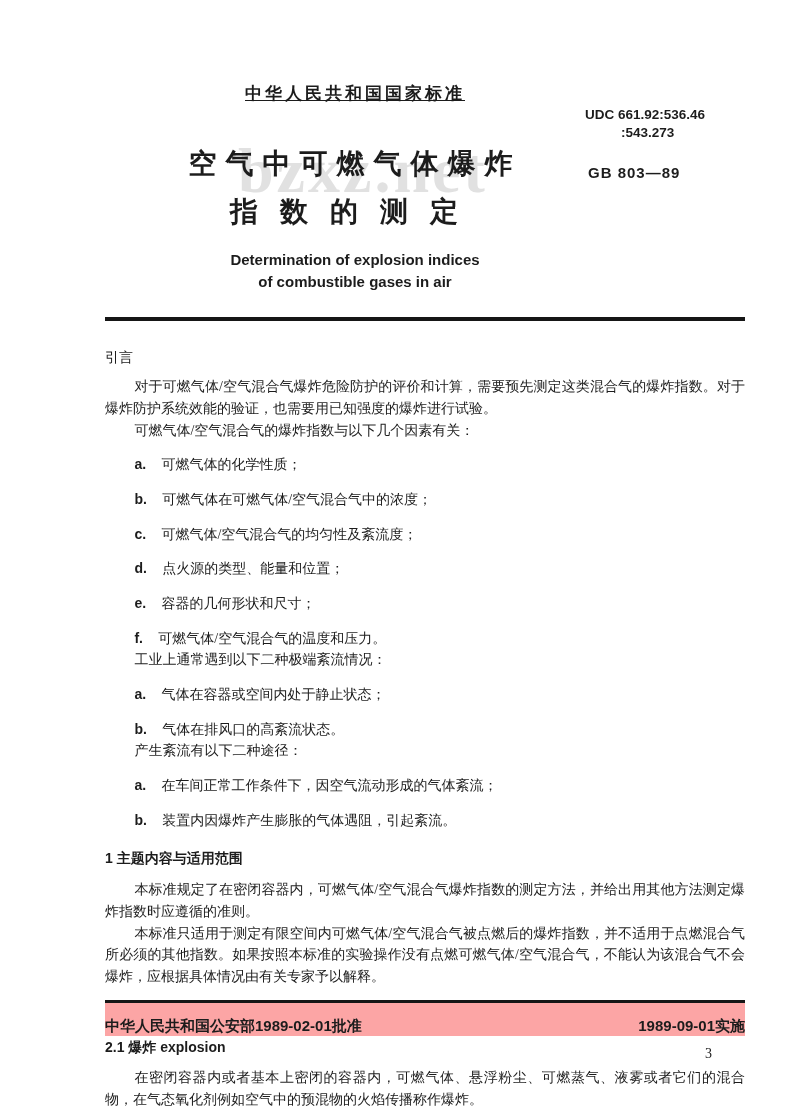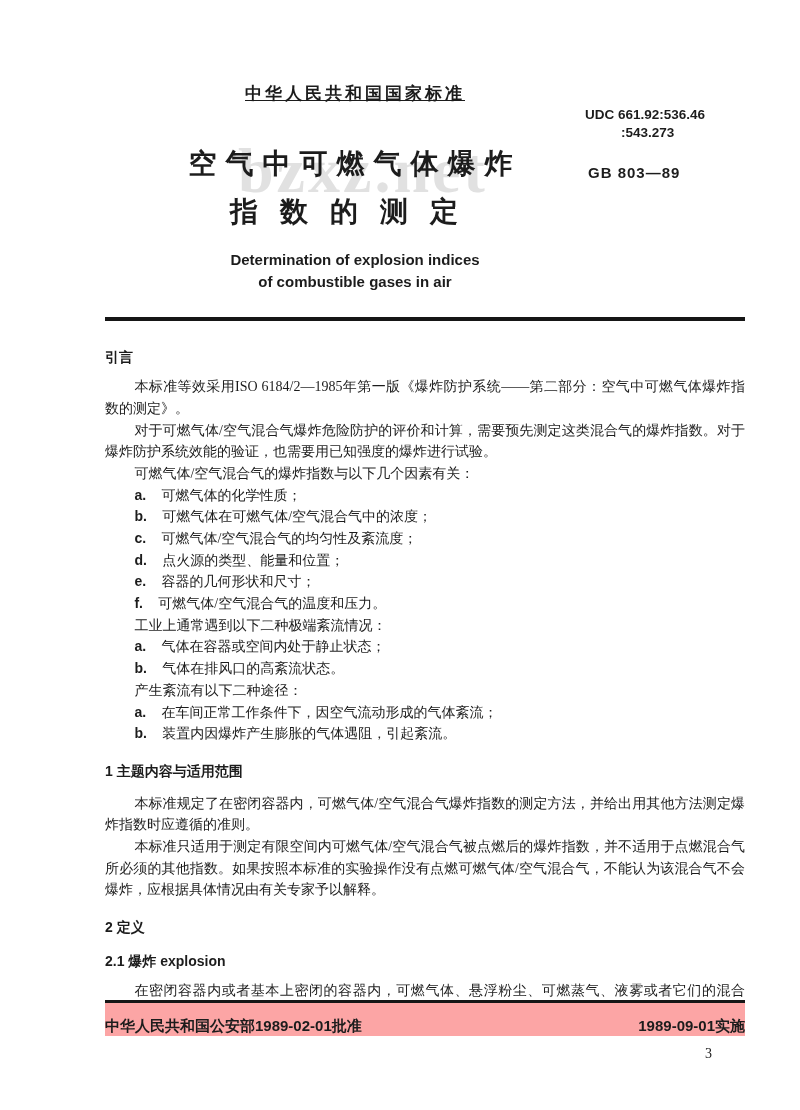--- a/index.html
+++ b/index.html
@@ -48,23 +48,23 @@
     font-weight:bold;font-size:13.5px;line-height:1.3;
   }
   .udc2{padding-left:36px;}
   .gb{margin-top:22px;font-size:15px;letter-spacing:1px;padding-left:3px;}
   .rule{margin-top:24px;height:4px;background:#161616;}
   .body{
     margin-top:26px;
     font-size:14px;line-height:1.55;
     text-align:justify;
   }
-  .h-intro{font-family:"Liberation Sans", sans-serif;font-weight:bold;margin:0 0 8px 0;}
+  .h-intro{font-family:"Liberation Sans", sans-serif;font-weight:normal;margin:0 0 8px 0;}
   .para{margin:0;text-indent:2.1em;}
-  .li{padding-left:2.1em;}
+  .li{padding-left:2.1em;margin-top:13px;}
   .marker{font-family:"Liberation Sans", sans-serif;font-weight:bold;margin-right:1.1em;}
   .h-section{font-family:"Liberation Sans", sans-serif;font-weight:bold;margin:16px 0 10px 0;}
   .h-sub{font-family:"Liberation Sans", sans-serif;font-weight:bold;margin:12px 0 8px 0;}
   .footer{
     position:absolute;z-index:1;
     left:105px;right:55px;top:1000px;
     border-top:3px solid #161616;
     padding-top:14px;
     display:flex;justify-content:space-between;
     font-family:"Liberation Sans", sans-serif;
@@ -103,21 +103,20 @@
         <div class="udc udc2">:543.273</div>
         <div class="gb">GB 803—89</div>
       </div>
     </div>
 
     <div class="rule"></div>
 
     <div class="body">
 
       <div class="h-intro">引言</div>
-      <p class="para">本标准等效采用ISO 6184/2—1985年第一版《爆炸防护系统——第二部分：空气中可燃气体爆炸指数的测定》。</p>
       <p class="para">对于可燃气体/空气混合气爆炸危险防护的评价和计算，需要预先测定这类混合气的爆炸指数。对于爆炸防护系统效能的验证，也需要用已知强度的爆炸进行试验。</p>
       <p class="para">可燃气体/空气混合气的爆炸指数与以下几个因素有关：</p>
 
       <div class="li">
         <span class="marker">a.</span><span>可燃气体的化学性质；</span>
       </div>
       <div class="li">
         <span class="marker">b.</span><span>可燃气体在可燃气体/空气混合气中的浓度；</span>
       </div>
       <div class="li">

